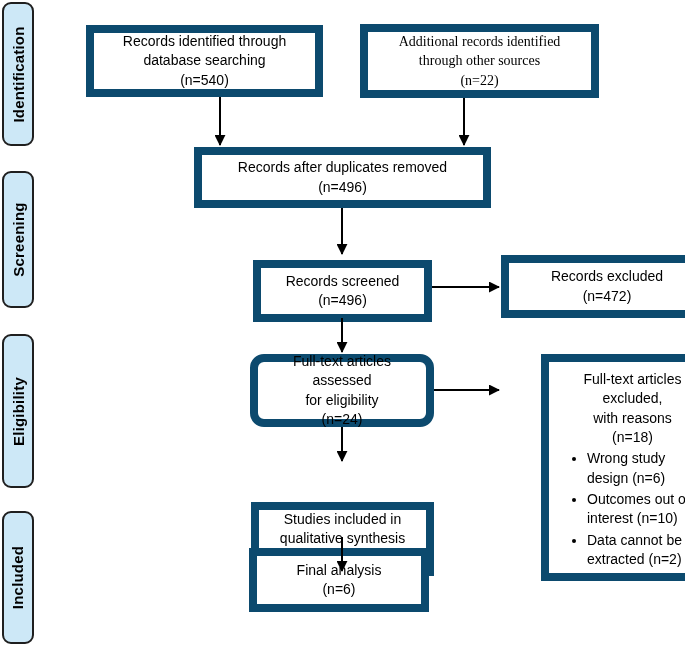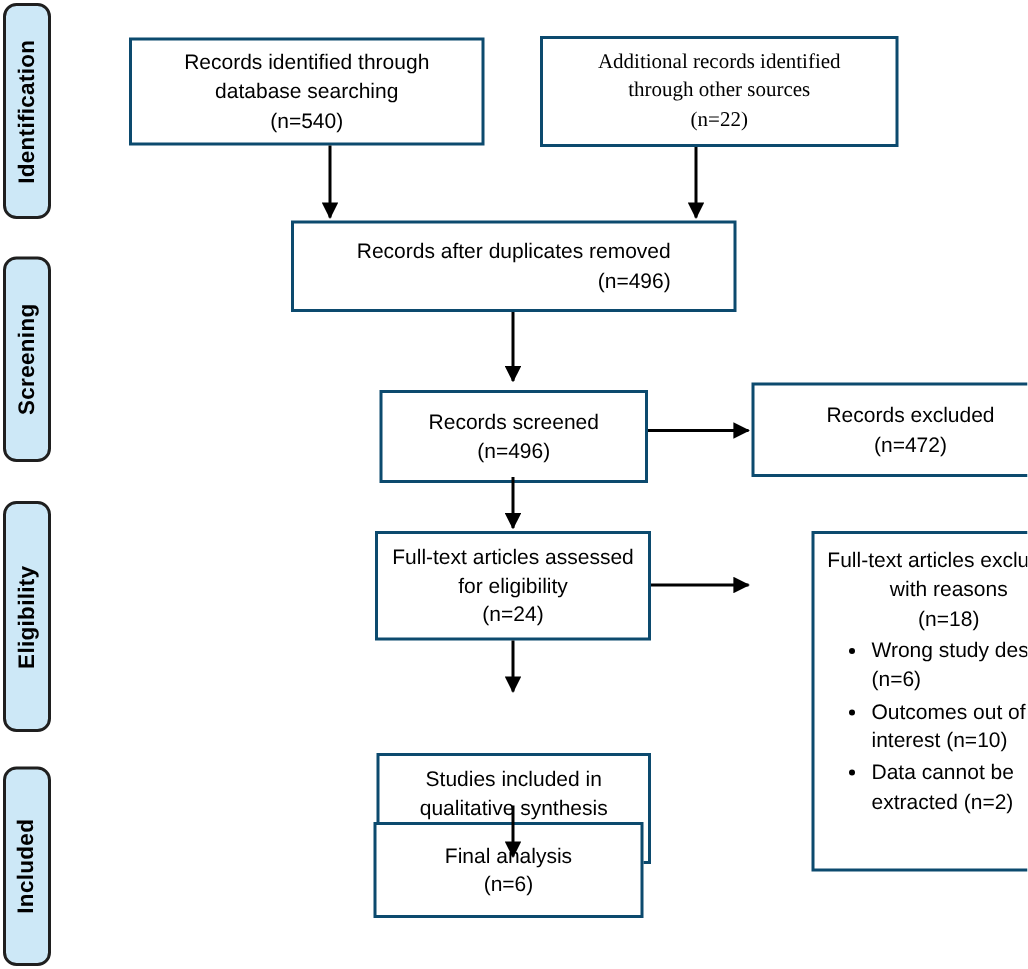--- a/index.html
+++ b/index.html
@@ -31,21 +31,21 @@
     transform: rotate(-90deg);
     white-space: nowrap;
     font-weight: bold;
     font-size: 15px;
     color: #000000;
     letter-spacing: 0.2px;
   }
   .flowbox {
     position: absolute;
     background: #ffffff;
-    border: 2px solid #0c4a6e;
+    border: 8px solid #0c4a6e;
     box-sizing: border-box;
     display: flex;
     align-items: center;
     justify-content: center;
     text-align: center;
     font-size: 14px;
     line-height: 1.38;
     color: #000000;
     white-space: pre-line;
     padding: 2px 6px;
@@ -98,30 +98,30 @@
   </div>
 
   <div class="flowbox" style="left:86px;top:25px;width:237px;height:72px;">Records identified through
 database searching
 (n=540)</div>
 
   <div class="flowbox" style="left:360px;top:24px;width:239px;height:74px;font-family:Liberation Serif, serif;">Additional records identified
 through other sources
 (n=22)</div>
 
-  <div class="flowbox" style="left:194px;top:147px;width:297px;height:61px;text-align:right;">Records after duplicates removed
+  <div class="flowbox" style="left:194px;top:147px;width:297px;height:61px;">Records after duplicates removed
 (n=496)</div>
 
   <div class="flowbox" style="left:253px;top:260px;width:179px;height:62px;">Records screened
 (n=496)</div>
 
   <div class="flowbox" style="left:501px;top:255px;width:212px;height:63px;">Records excluded
 (n=472)</div>
 
-  <div class="flowbox" style="left:250px;top:354px;width:184px;height:73px;">Full-text articles assessed
+  <div class="flowbox" style="left:250px;top:354px;width:184px;height:73px;border-radius:14px;">Full-text articles assessed
 for eligibility
 (n=24)</div>
 
   <div class="flowbox listbox" style="left:501px;top:354px;width:183px;height:227px;margin-left:40px;">
     <div class="listbox-title">Full-text articles excluded,
 with reasons
 (n=18)</div>
     <ul>
       <li>Wrong study design (n=6)</li>
       <li>Outcomes out of interest (n=10)</li>

